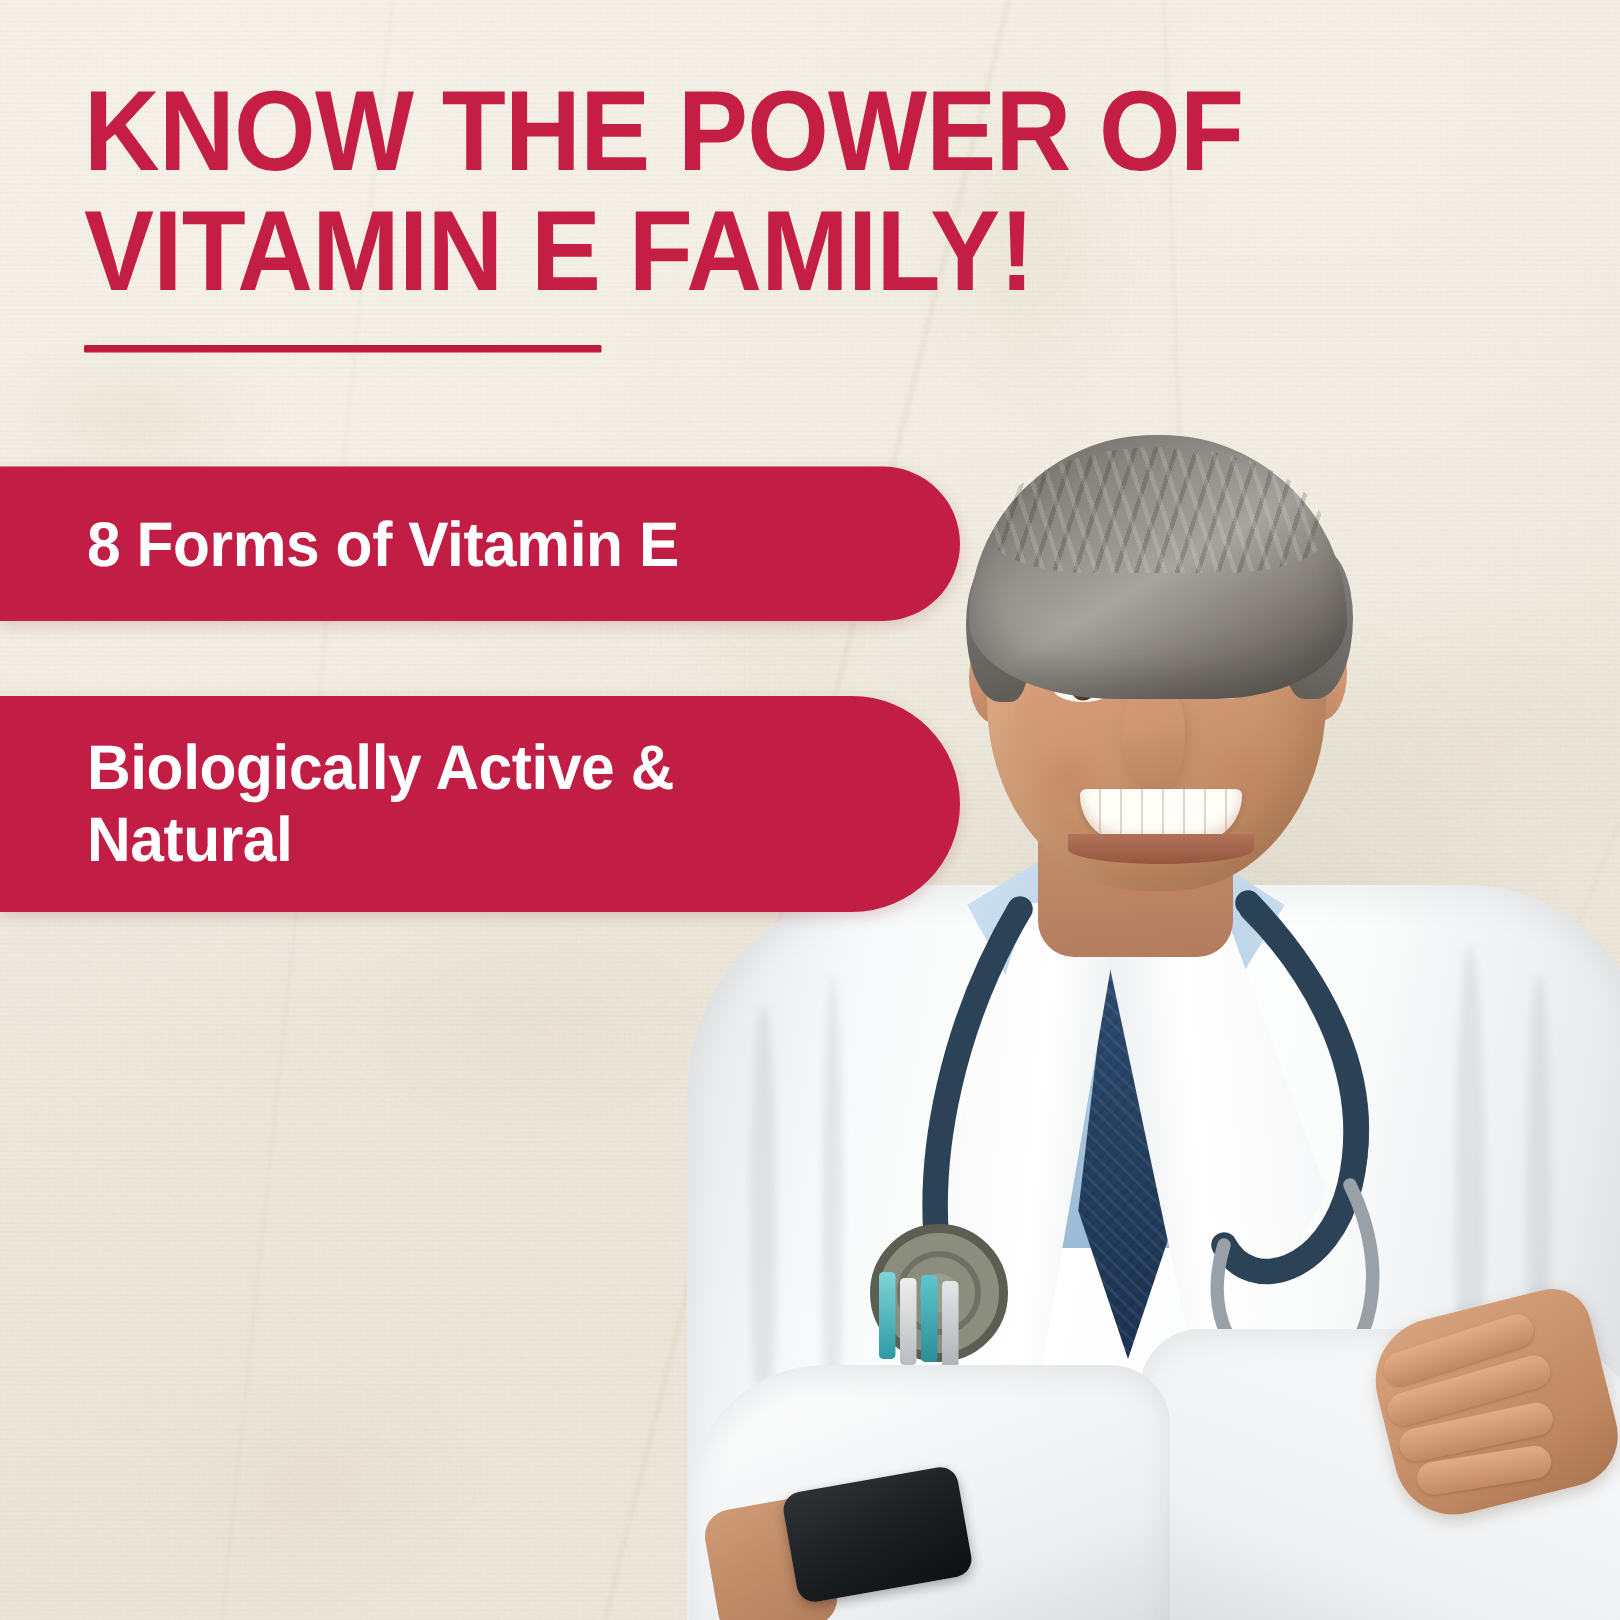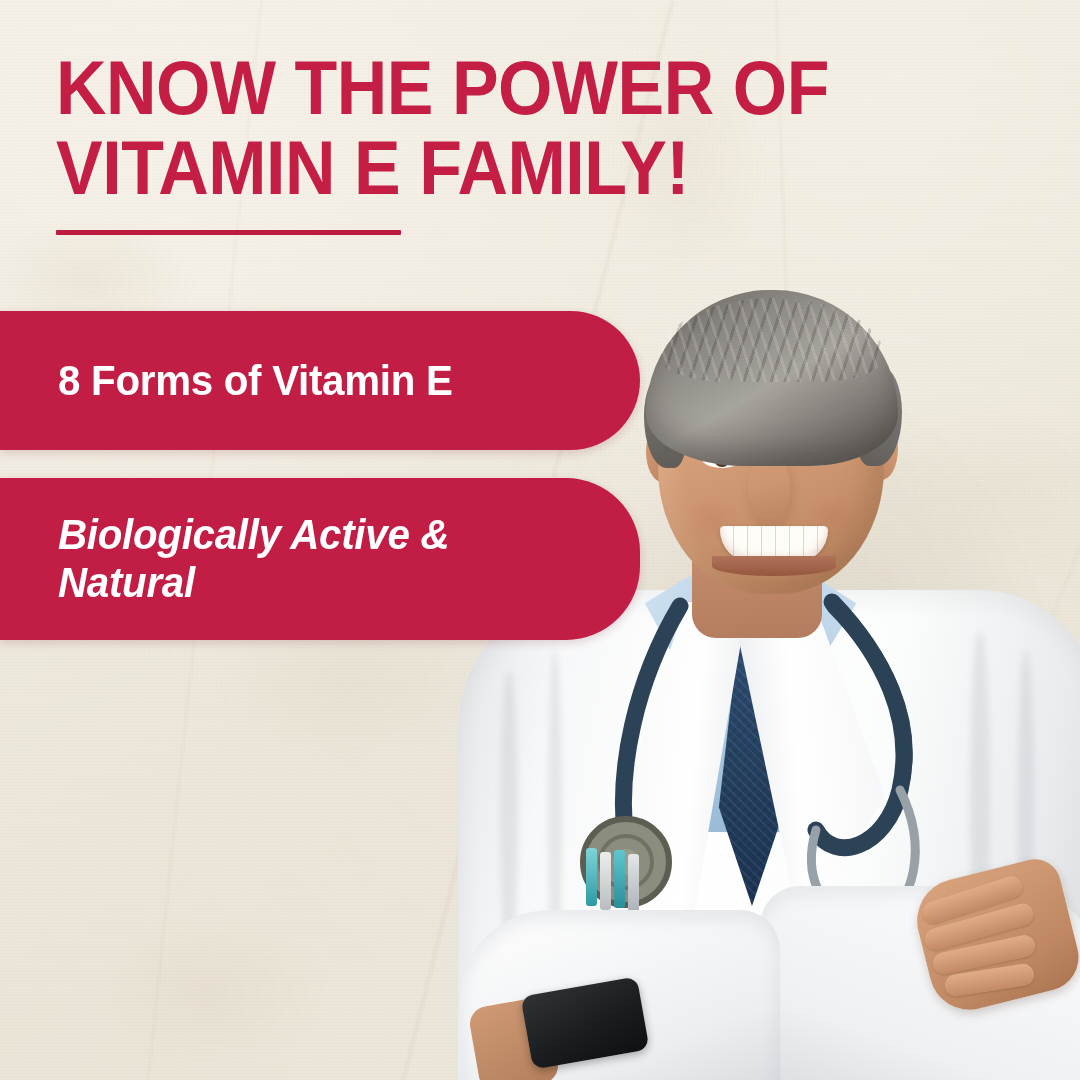--- a/index.html
+++ b/index.html
@@ -321,22 +321,22 @@
   .pill .pill-text {
     font-family:"Liberation Sans", sans-serif;
     font-weight:bold;
     font-size:42px;
     line-height:48px;
     letter-spacing:-0.3px;
     transform:scaleX(.96);
     transform-origin:left center;
     white-space:pre-line;
   }
-  #pill-1 { top:311px; width:640px; height:139px; border-radius:0 74px 74px 0; }
-  #pill-2 { top:478px; width:640px; height:162px; border-radius:0 74px 74px 0;font-style:italic; }
+  #pill-1 { top:311px; width:640px; height:103px; border-radius:0 74px 74px 0; }
+  #pill-2 { top:464px; width:640px; height:144px; border-radius:0 74px 74px 0; }
   #pill-3 { top:656px; width:640px; height:146px; border-radius:0 74px 74px 0; }
 </style>
 </head>
 <body>
 
 <div class="poster">
 
   <div class="bg-base"></div>
   <div class="bg-mottle"></div>
   <div class="bg-veins"></div>

